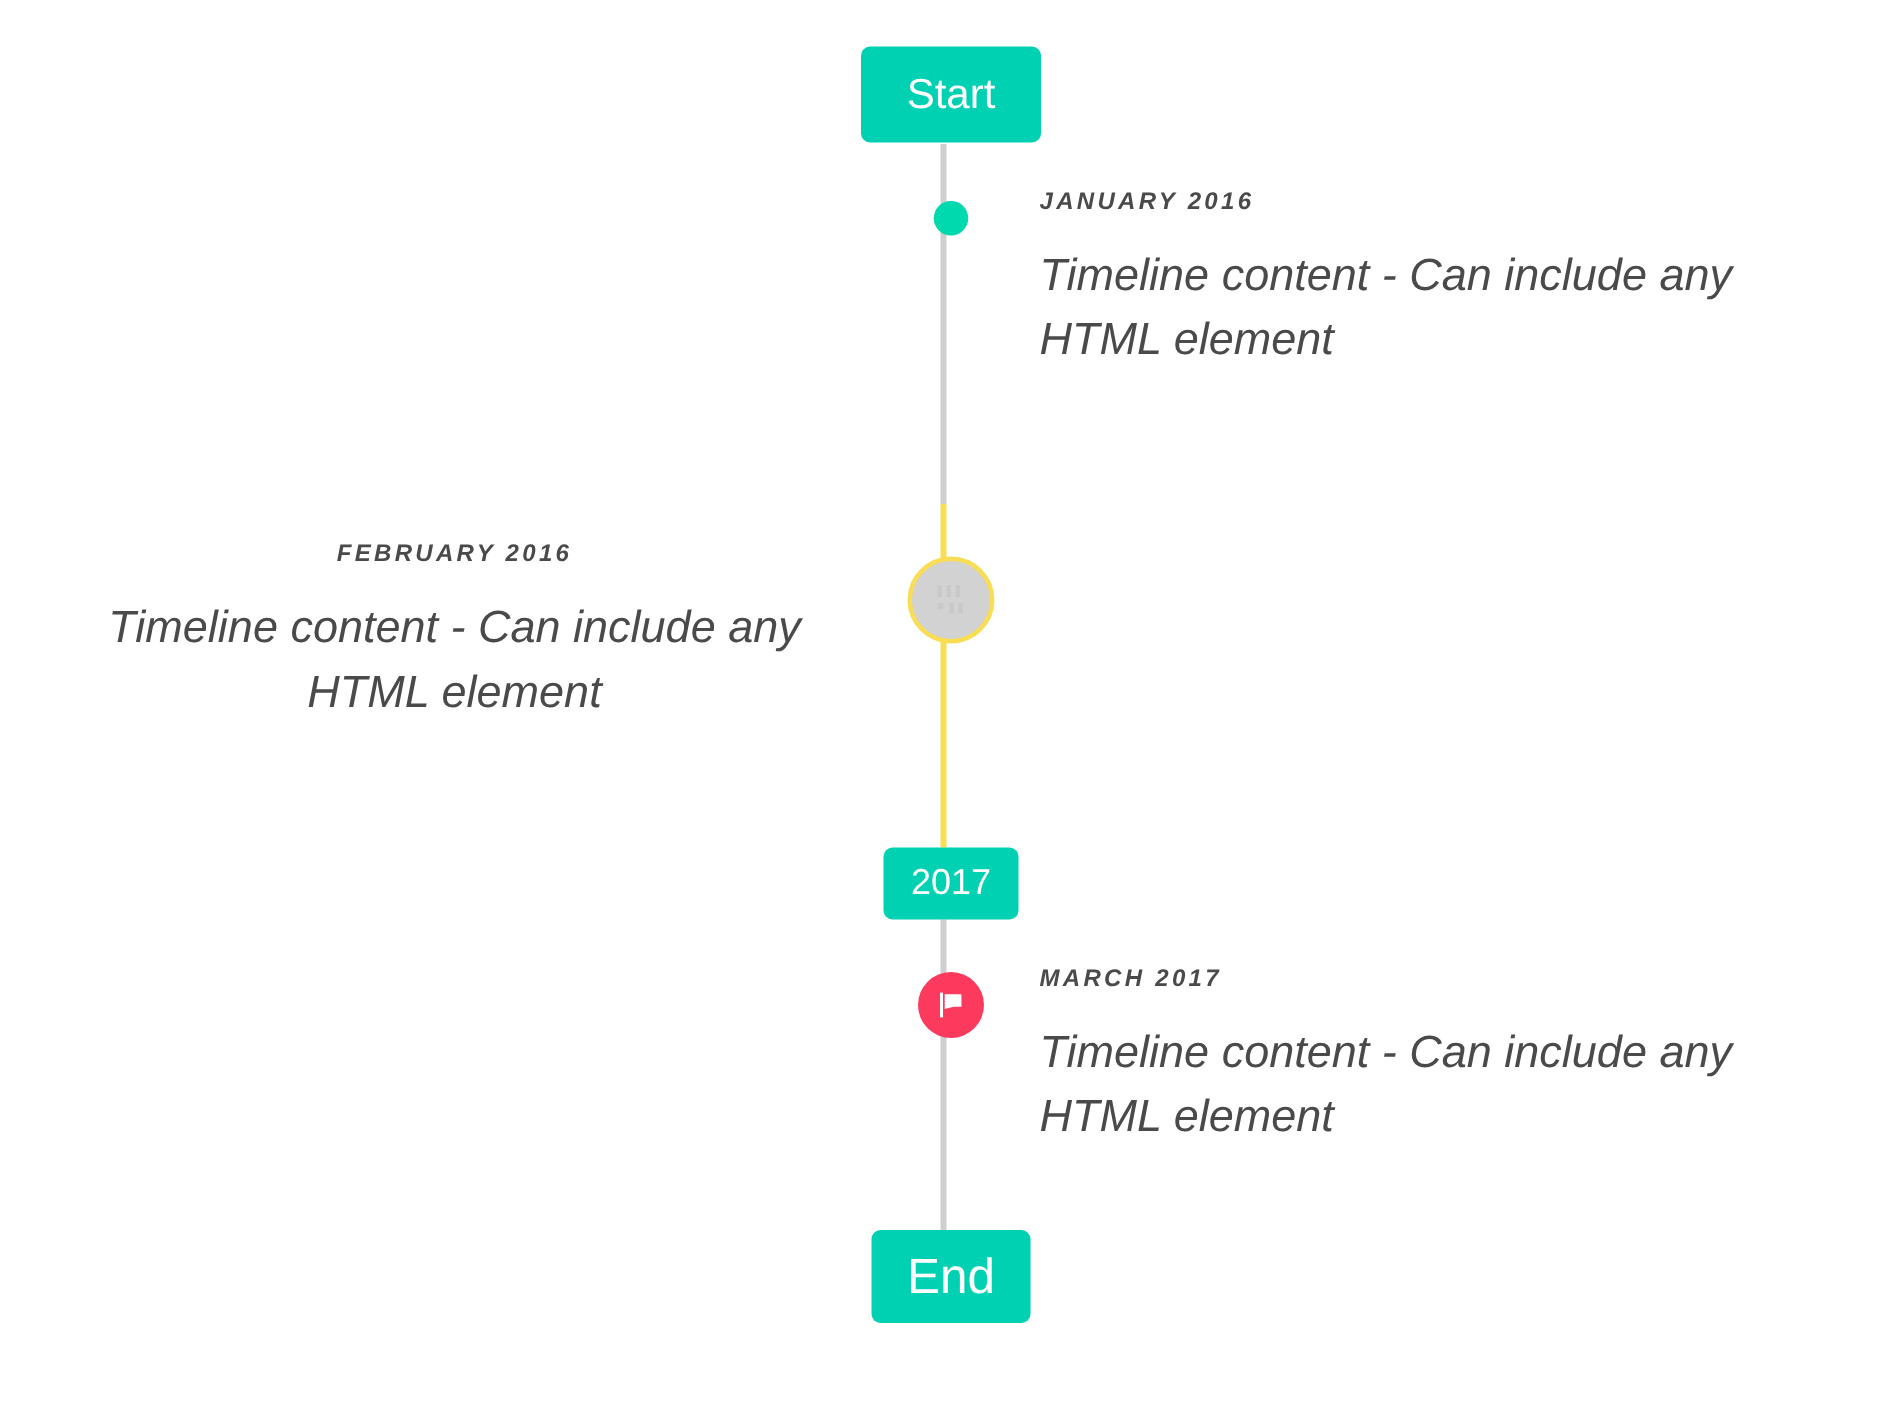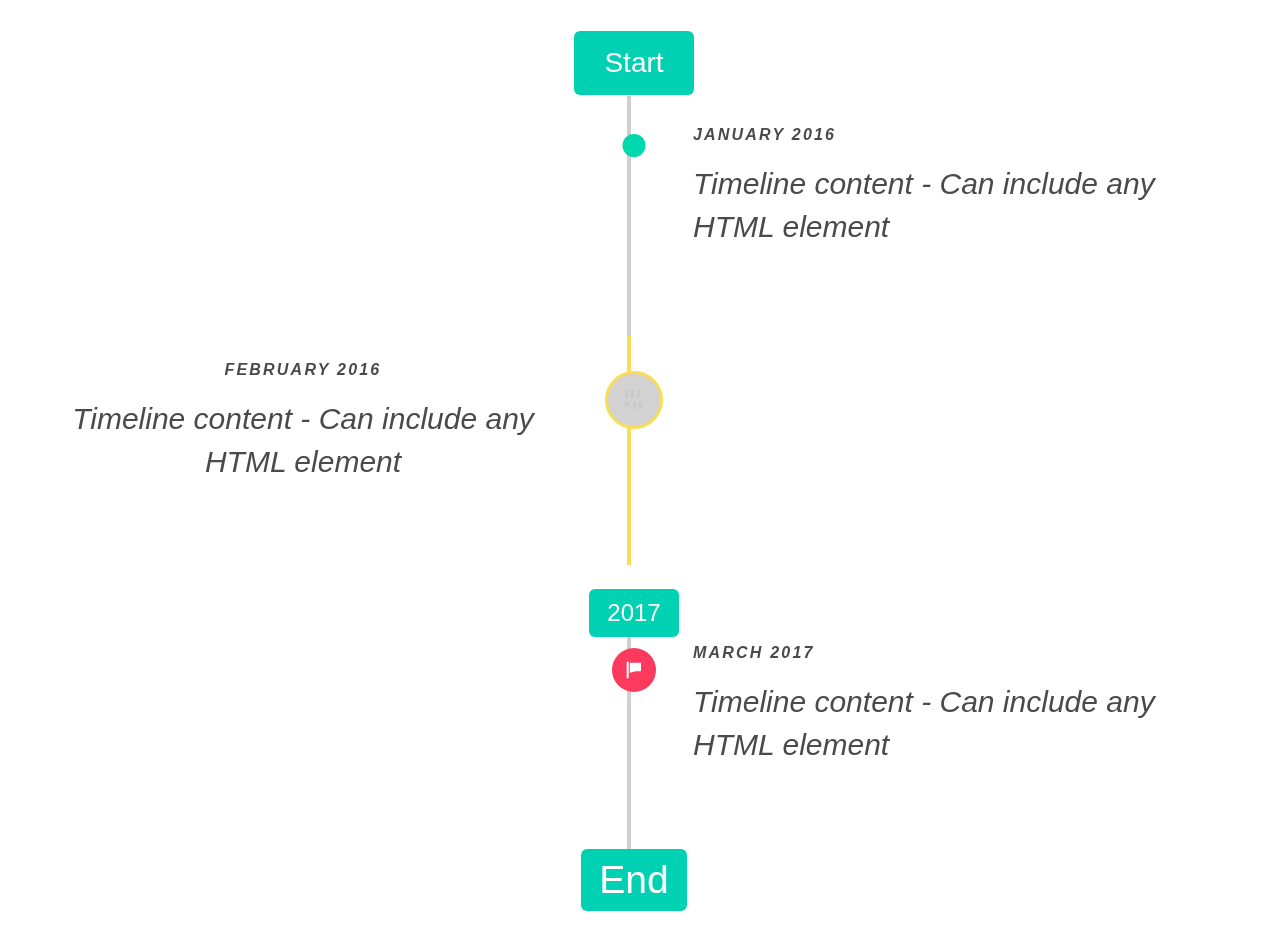--- a/index.html
+++ b/index.html
@@ -50,27 +50,26 @@
     top: 31px;
     width: 120px;
     height: 64px;
     font-size: 28px;
   }
   .badge-year {
     top: 565px;
     width: 90px;
     height: 48px;
     font-size: 24px;
-    margin-top: 24px;
   }
   .badge-end {
-    top: 849px;
+    top: 820px;
     width: 106px;
     height: 62px;
-    font-size: 39px;
+    font-size: 33px;
   }
 
   
   .row {
     position: absolute;
     left: 0;
     width: 1268px;
   }
   .row-jan   { top: 126px; }
   .row-feb   { top: 361px; }

